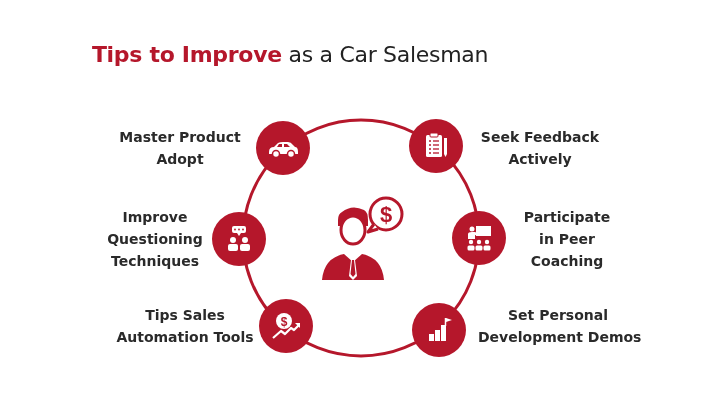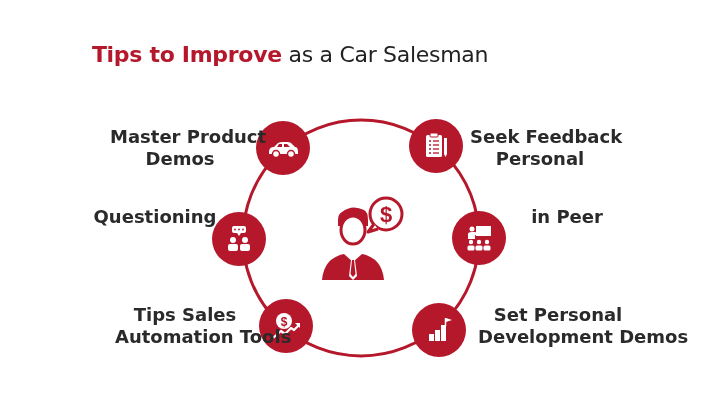--- a/index.html
+++ b/index.html
@@ -5,21 +5,21 @@
   html, body { margin: 0; padding: 0; }
   body { width: 720px; height: 404px; background: #ffffff; position: relative; overflow: hidden;
          font-family: "DejaVu Sans", "Liberation Sans", sans-serif; }
   .title { position: absolute; left: 0; width: 580px; top: 42px; text-align: center;
            font-size: 22px; color: #222222; letter-spacing: -0.3px; }
   .title .accent { color: #b5172b; font-weight: bold; }
   .ring { position: absolute; left: 0; top: 0; }
   .node { position: absolute; width: 54px; height: 54px; margin-left: -27px; margin-top: -27px;
           border-radius: 50%; background: #b5172b; display: flex; align-items: center; justify-content: center; }
   .node svg { width: 34px; height: 34px; }
-  .label { position: absolute; font-size: 18px; font-weight: bold; color: #2a2a2a; line-height: 22px;
+  .label { position: absolute; font-size: 14px; font-weight: bold; color: #2a2a2a; line-height: 22px;
            text-align: center; white-space: nowrap; }
   .label span { display: block; }
   .center { position: absolute; left: 312px; top: 190px; width: 100px; height: 100px; }
 </style>
 </head>
 <body>
 
 <div class="title">
   <span class="accent">Tips to Improve</span>
   <span>as a Car Salesman</span>
@@ -49,38 +49,40 @@
 <div class="node" style="left:283px; top:148px;">
   <svg viewBox="0 0 34 34">
     <path d="M3 21 q0-5 5-5 l4-4 q2-1 5-1 l5 0 q3 0 5 3 l2 2 q3 0 3 5 l0 2 l-29 0z" fill="#ffffff"></path>
     <path d="M13 13 l3 0 l0 3 l-5 0z M18 13 l3 0 l3 3 l-6 0z" fill="#b5172b"></path>
     <circle cx="10" cy="23" r="3.5" fill="#ffffff" stroke="#b5172b" stroke-width="1.5"></circle>
     <circle cx="25" cy="23" r="3.5" fill="#ffffff" stroke="#b5172b" stroke-width="1.5"></circle>
   </svg>
 </div>
 <div class="label" style="left:110px; top:126px; width:140px;">
   <span>Master Product</span>
-  <span>Demos</span>
+  <span>Adopt</span>
 </div>
 
 <div class="node" style="left:239px; top:239px;">
   <svg viewBox="0 0 34 34">
     <rect x="10" y="4" width="14" height="7" rx="2" fill="#ffffff"></rect>
     <path d="M15 11 l2 3 l2-3z" fill="#ffffff"></path>
     <circle cx="13" cy="7.5" r="0.9" fill="#b5172b"></circle>
       <circle cx="17" cy="7.5" r="0.9" fill="#b5172b"></circle>
       <circle cx="21" cy="7.5" r="0.9" fill="#b5172b"></circle>
     <circle cx="11" cy="18" r="3" fill="#ffffff"></circle>
     <circle cx="23" cy="18" r="3" fill="#ffffff"></circle>
     <rect x="6" y="22" width="10" height="7" rx="2" fill="#ffffff"></rect>
     <rect x="18" y="22" width="10" height="7" rx="2" fill="#ffffff"></rect>
   </svg>
 </div>
 <div class="label" style="left:90px; top:206px; width:130px;">
+  <span>Improve</span>
   <span>Questioning</span>
+  <span>Techniques</span>
 </div>
 
 <div class="node" style="left:286px; top:326px;">
   <svg viewBox="0 0 34 34">
     <circle cx="15" cy="12" r="8" fill="#ffffff"></circle>
     <text x="15" y="16.5" text-anchor="middle" font-size="12" font-weight="bold" fill="#b5172b" font-family="Liberation Sans, sans-serif">$</text>
     <path d="M4 29 l8-7 l4 3 l6-6 l3 2 l5-5" fill="none" stroke="#ffffff" stroke-width="2.2" stroke-linejoin="round"></path>
     <path d="M26 14 l5 0 l0 5z" fill="#ffffff"></path>
   </svg>
 </div>
@@ -102,38 +104,40 @@
         <line x1="14" y1="20" x2="20" y2="20"></line>
       <line x1="10" y1="24" x2="12" y2="24"></line>
         <line x1="14" y1="24" x2="20" y2="24"></line>
     </g>
     <rect x="25" y="9" width="3" height="16" fill="#ffffff"></rect>
     <path d="M25 25 l3 0 l-1.5 3z" fill="#ffffff"></path>
   </svg>
 </div>
 <div class="label" style="left:470px; top:126px; width:140px;">
   <span>Seek Feedback</span>
-  <span>Personal</span>
+  <span>Actively</span>
 </div>
 
 <div class="node" style="left:479px; top:238px;">
   <svg viewBox="0 0 34 34">
     <rect x="14" y="5" width="15" height="10" fill="#ffffff"></rect>
     <circle cx="10" cy="8" r="2.5" fill="#ffffff"></circle>
     <path d="M6 18 l0-5 q0-2 4-2 l3 0 l4 2 l-1 2 l-3-1 l0 4z" fill="#ffffff"></path>
     <circle cx="9" cy="21" r="2.2" fill="#ffffff"></circle>
     <circle cx="17" cy="21" r="2.2" fill="#ffffff"></circle>
     <circle cx="25" cy="21" r="2.2" fill="#ffffff"></circle>
     <rect x="5.5" y="24.5" width="7" height="5" rx="1.5" fill="#ffffff"></rect>
     <rect x="13.5" y="24.5" width="7" height="5" rx="1.5" fill="#ffffff"></rect>
     <rect x="21.5" y="24.5" width="7" height="5" rx="1.5" fill="#ffffff"></rect>
   </svg>
 </div>
 <div class="label" style="left:512px; top:206px; width:110px;">
+  <span>Participate</span>
   <span>in Peer</span>
+  <span>Coaching</span>
 </div>
 
 <div class="node" style="left:439px; top:330px;">
   <svg viewBox="0 0 34 34">
     <rect x="7" y="21" width="5" height="7" fill="#ffffff"></rect>
     <rect x="13" y="17" width="5" height="11" fill="#ffffff"></rect>
     <rect x="19" y="12" width="5" height="16" fill="#ffffff"></rect>
     <line x1="23.5" y1="5" x2="23.5" y2="13" stroke="#ffffff" stroke-width="1.5"></line>
     <path d="M24 5 l6 2 l-6 2z" fill="#ffffff"></path>
   </svg>

